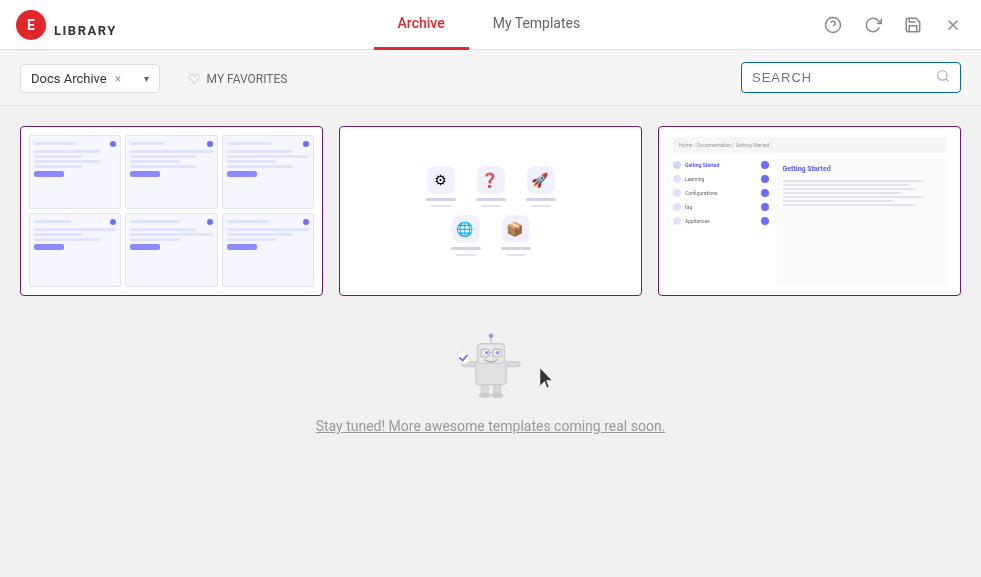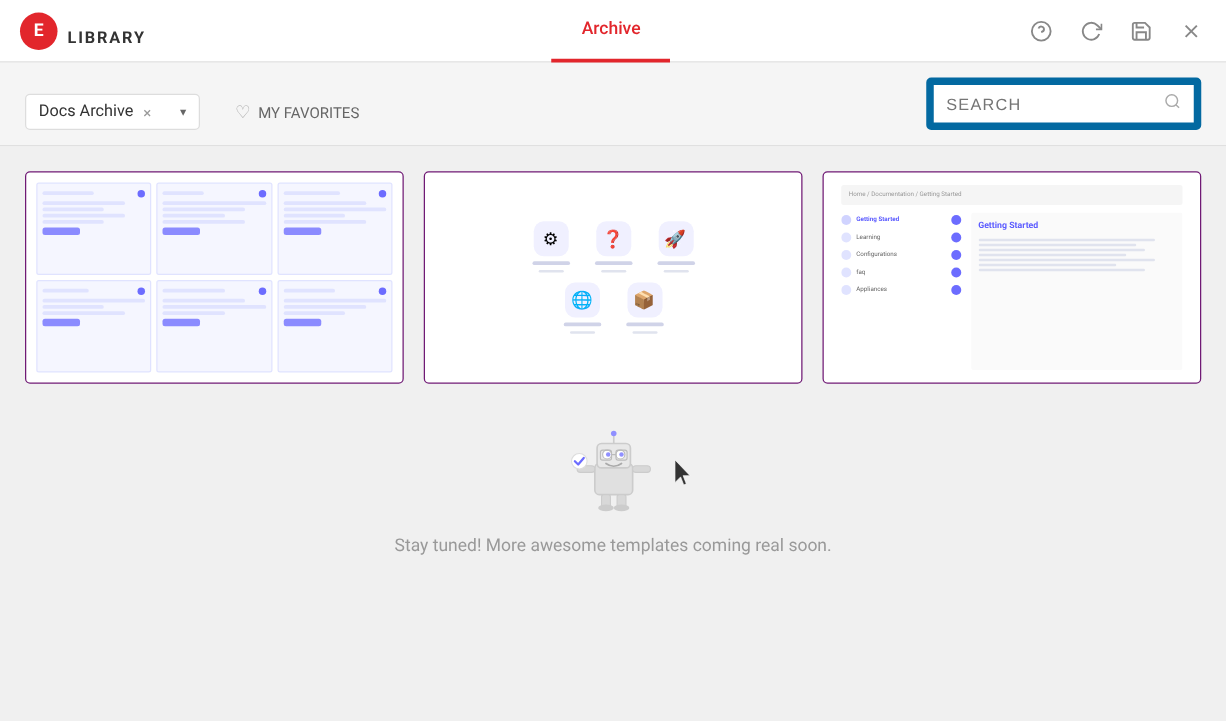--- a/index.html
+++ b/index.html
@@ -132,21 +132,21 @@
     }
     .favorites-btn .heart {
       color: #aaa;
       font-size: 14px;
     }
     .search-area {
       margin-left: auto;
       display: flex;
       align-items: center;
       background: #fff;
-      border: 6px solid #0369a1;
+      border: 1px solid #0369a1;
       border-radius: 4px;
       padding: 6px 10px;
       gap: 8px;
       width: 220px;
     }
     .search-area input {
       border: none;
       outline: none;
       font-size: 13px;
       color: #999;
@@ -372,20 +372,21 @@
     }
     .robot-icon {
       width: 90px;
       height: 80px;
       margin-bottom: 12px;
     }
     .stay-tuned-text {
       font-size: 14px;
       color: #999;
       text-align: center;
+      text-decoration: underline;
     }
 
     
     .cursor {
       position: absolute;
       pointer-events: none;
       z-index: 9999;
     }
   </style>
 </head>
@@ -395,20 +396,23 @@
   <div class="logo-area">
     <div class="logo-icon">
       <span>E</span>
     </div>
     <span class="logo-text">LIBRARY</span>
   </div>
 
   <div class="tabs">
     <div class="tab active">
       <span>Archive</span>
+    </div>
+    <div class="tab">
+      <span>My Templates</span>
     </div>
   </div>
 
   <div class="header-actions">
     <div class="header-icon">
       <svg width="18" height="18" viewBox="0 0 24 24" fill="none" stroke="#888" stroke-width="2">
         <circle cx="12" cy="12" r="10"></circle>
         <path d="M9.09 9a3 3 0 0 1 5.83 1c0 2-3 3-3 3"></path>
         <line x1="12" y1="17" x2="12.01" y2="17"></line>
       </svg>

